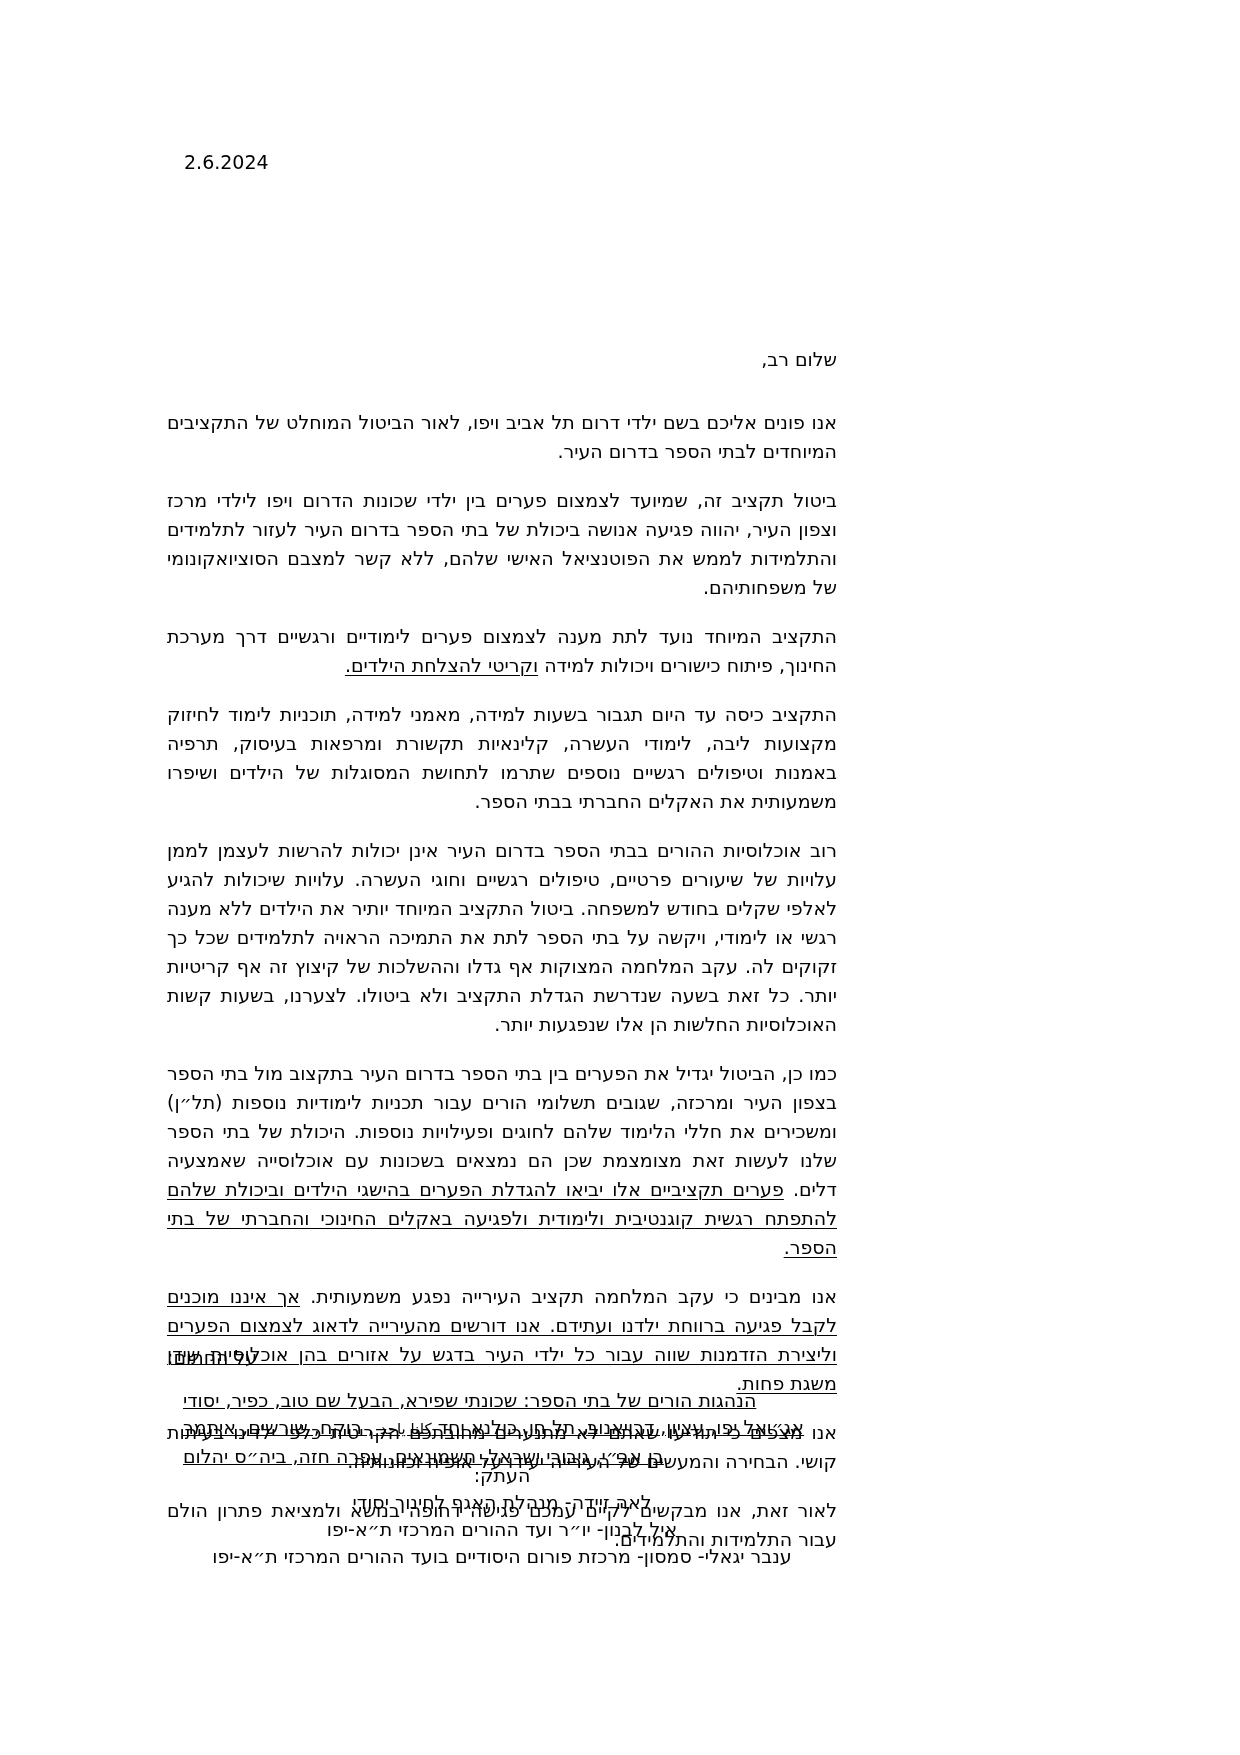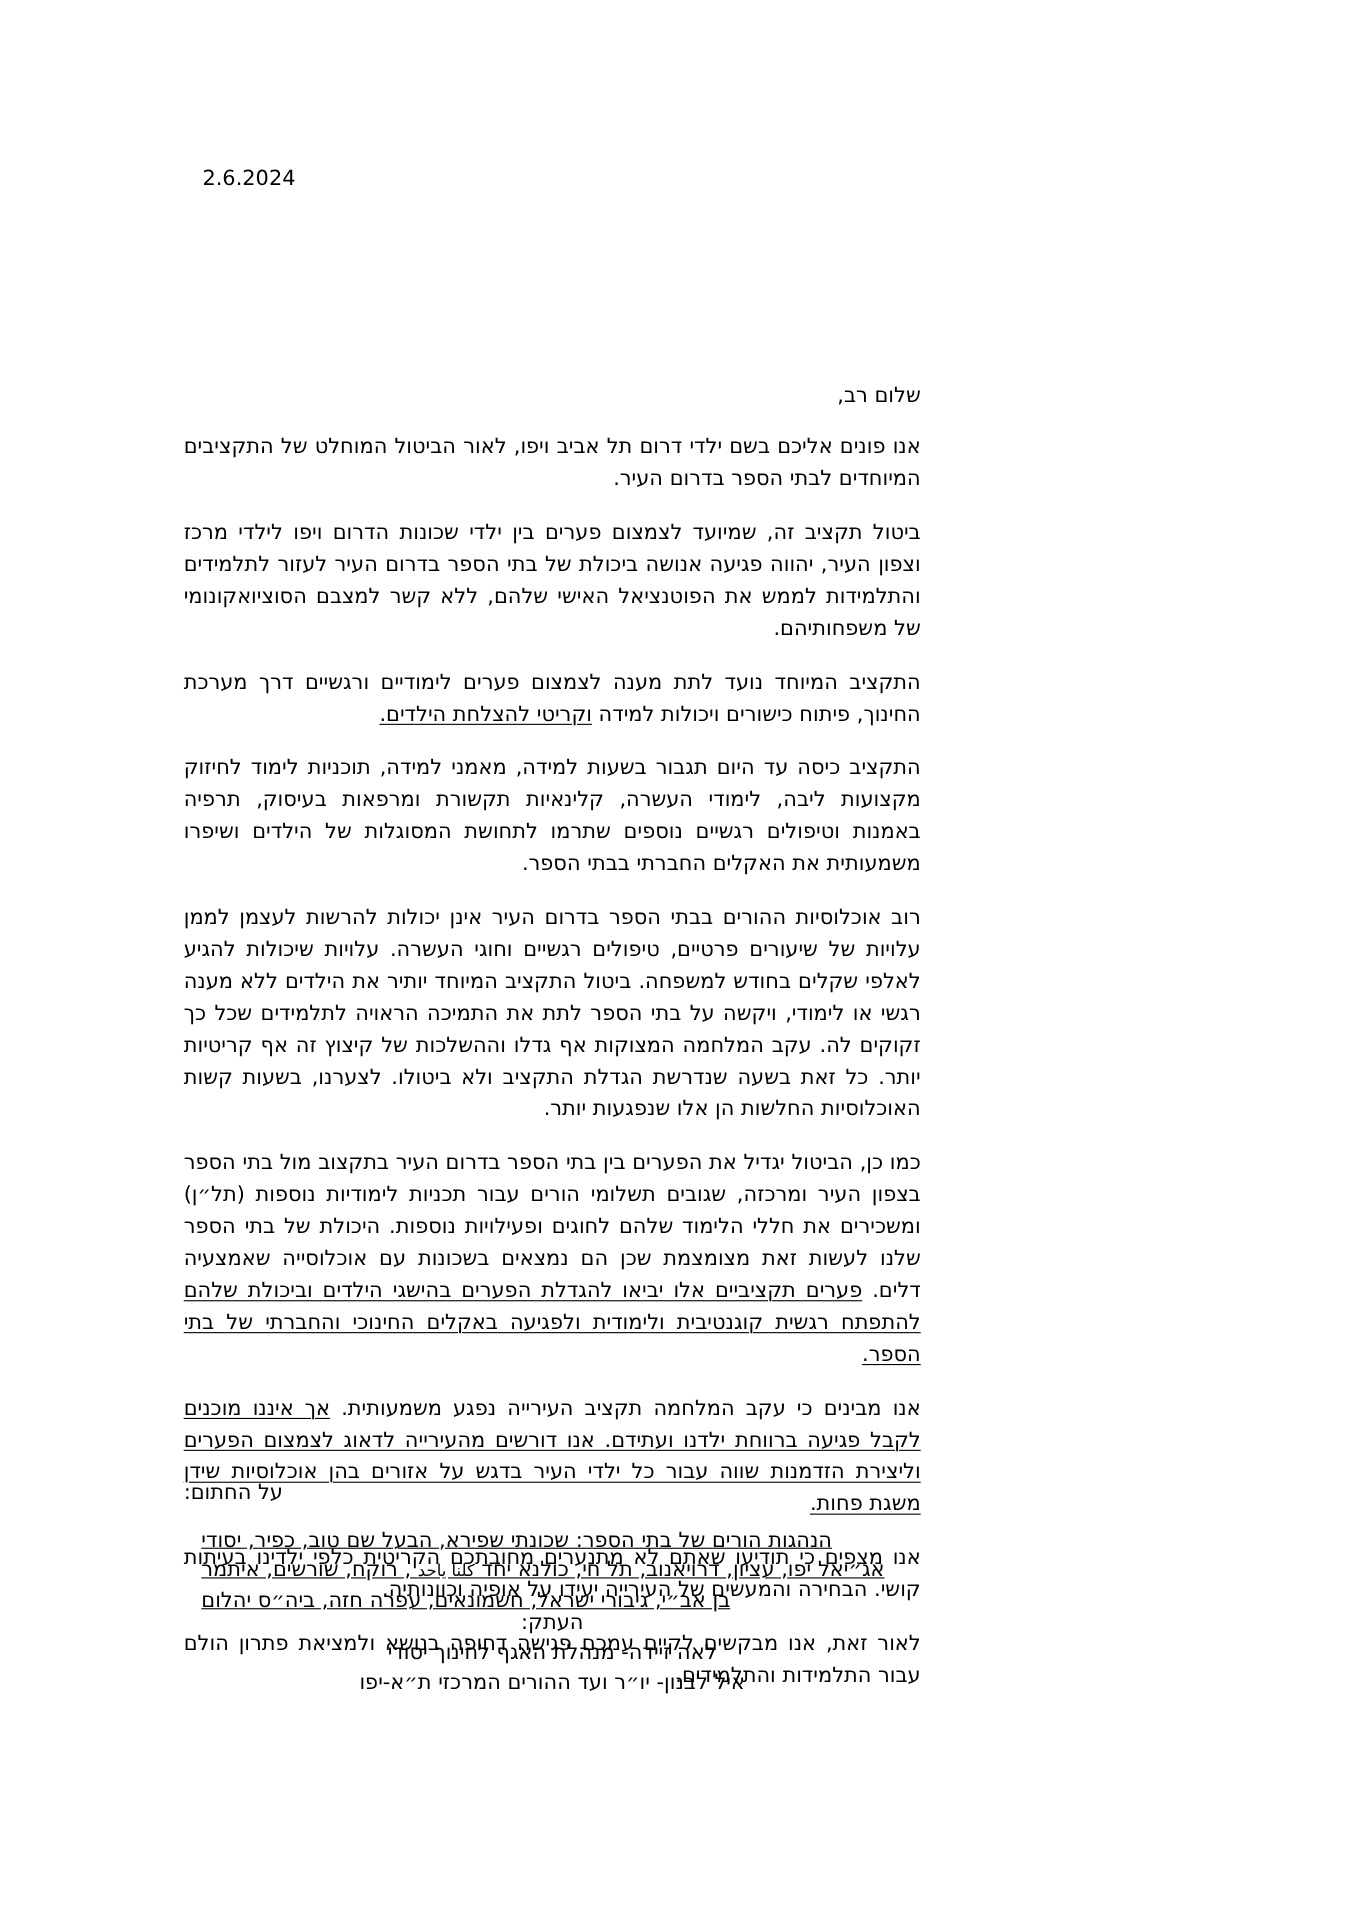--- a/index.html
+++ b/index.html
@@ -50,21 +50,21 @@
   .body-text {
     position: absolute;
     top: 392px;
     right: 155px;
     left: 167px;
     font-size: 19px;
     line-height: 29px;
     text-align: justify;
   }
   .body-text p {
-    margin: 0 0 20px 0;
+    margin: 16px 0 20px 0;
   }
   .signatories {
     position: absolute;
     top: 1344px;
     right: 155px;
     left: 167px;
     font-size: 19px;
     line-height: 27px;
     text-align: left;
   }
@@ -109,15 +109,16 @@
 
   <div class="signatories">
     <div>על החתום:</div>
     <p><span>הנהגות הורים של בתי הספר: שכונתי שפירא, הבעל שם טוב, כפיר, יסודי אג״יאל יפו, עציון, דרויאנוב, תל חי, כולנא יחד </span><span class="arabic">كلنا ياحد</span><span> , רוקח, שורשים, איתמר בן אב״י, גיבורי ישראל, חשמונאים, עפרה חזה, ביה״ס יהלום</span></p>
   </div>
 
   <div class="cc">
     <div>העתק:</div>
     <div>לאה זיידה- מנהלת האגף לחינוך יסודי</div>
     <div>איל לבנון- יו״ר ועד ההורים המרכזי ת״א-יפו</div>
+    <div>ענבר יגאלי- סמסון- מרכזת פורום היסודיים בועד ההורים המרכזי ת״א-יפו</div>
   </div>
 
 </div>
 
 </body></html>

